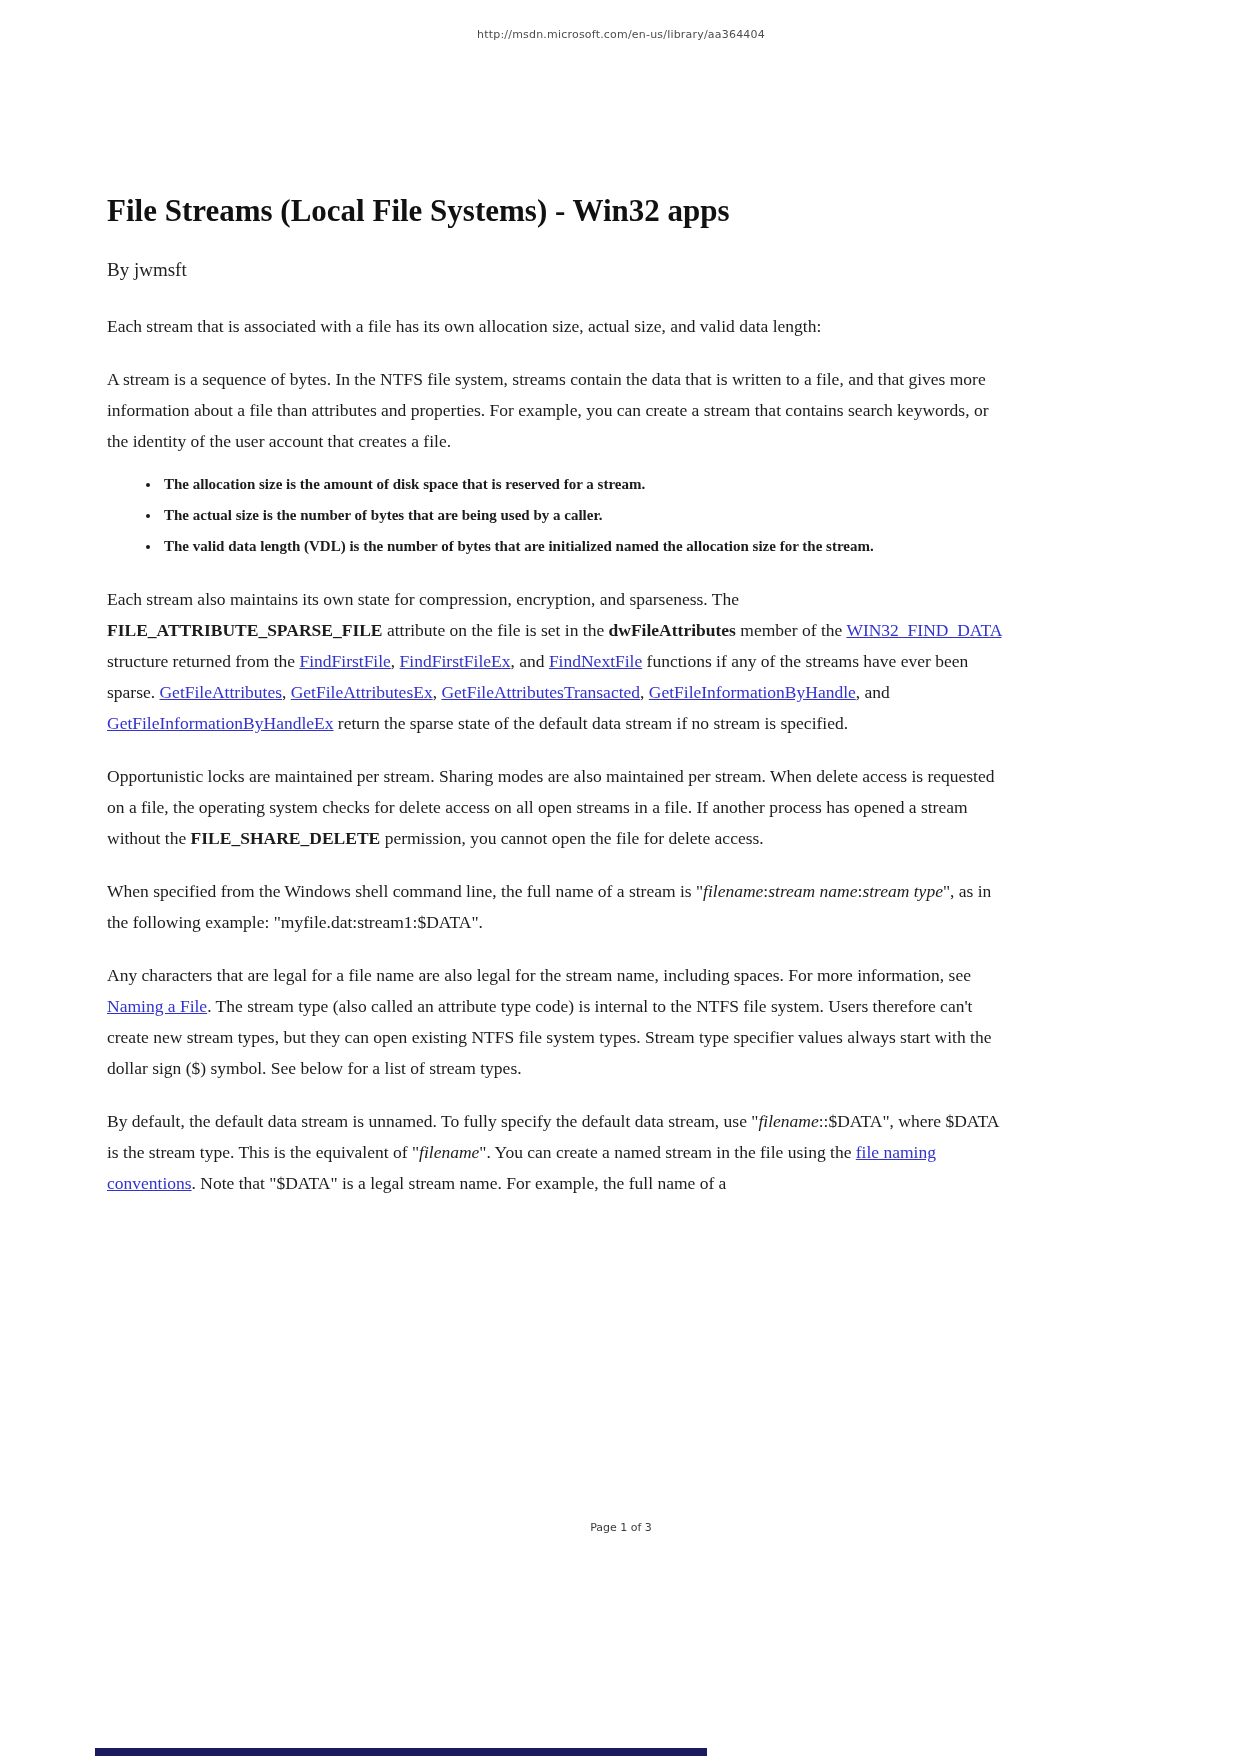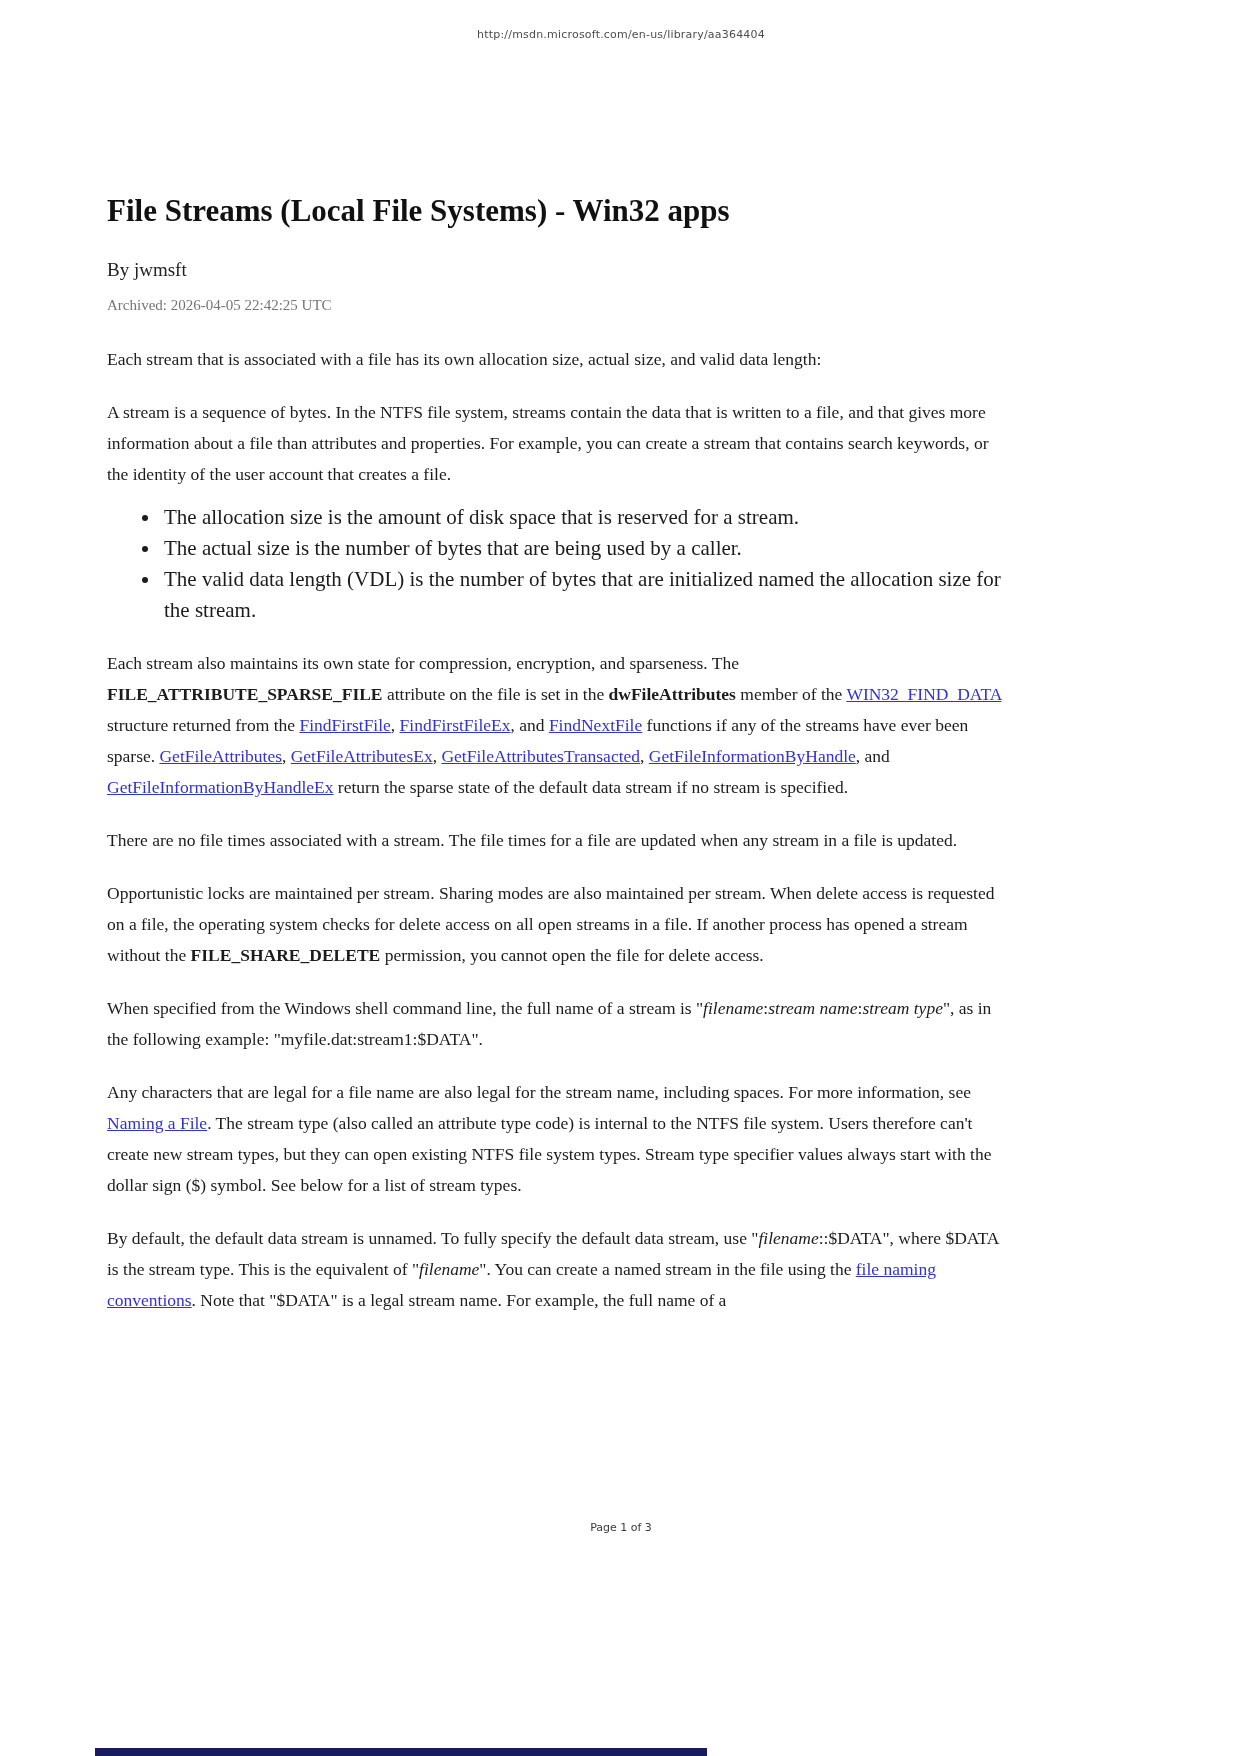--- a/index.html
+++ b/index.html
@@ -22,21 +22,21 @@
   }
   h1.title {
     margin: 192px 0 0 0;
     font-size: 31px; line-height: 37px; font-weight: 700; color: #111111;
   }
   .byline { margin-top: 30px; font-size: 19px; color: #222222; }
   .archived { margin-top: 16px; font-size: 15px; color: #757575; }
   .article p { margin: 22px 0 0 0; font-size: 17.5px; line-height: 31px; }
   .article p:first-child { margin-top: 30px; }
   .article ul { margin: 12px 0 0 0; padding: 0 0 0 54px; }
-  .article li { font-size: 21px; line-height: 31px; padding-left: 3px; }
+  .article li { font-size: 15px; line-height: 31px; padding-left: 3px; font-weight: bold; }
   .link {
     color: var(--link-color, #3232cf);
     text-decoration: underline;
     cursor: pointer;
   }
   .b { font-weight: 700; margin-top: 20px; }
   .i { font-style: italic; }
   .footer {
     position: absolute; top: 1521px; left: 0; width: 100%;
     text-align: center;
@@ -51,31 +51,29 @@
 </style>
 </head>
 <body>
 
 <div class="page">
   <div class="header-url">http://msdn.microsoft.com/en-us/library/aa364404</div>
 
   <div class="content">
     <h1 class="title">File Streams (Local File Systems) - Win32 apps</h1>
     <div class="byline">By jwmsft</div>
-    <div class="archived">Archived: 2026-04-05 22:42:25 UTC</div>
     <div class="article">
         <p><span>Each stream that is associated with a file has its own allocation size, actual size, and valid data length:</span></p>
         <p><span>A stream is a sequence of bytes. In the NTFS file system, streams contain the data that is written to a file, and that gives more information about a file than attributes and properties. For example, you can create a stream that contains search keywords, or the identity of the user account that creates a file.</span></p>
         <ul>
           <li><span>The allocation size is the amount of disk space that is reserved for a stream.</span></li>
           <li><span>The actual size is the number of bytes that are being used by a caller.</span></li>
           <li><span>The valid data length (VDL) is the number of bytes that are initialized named the allocation size for the stream.</span></li>
         </ul>
         <p><span>Each stream also maintains its own state for compression, encryption, and sparseness. The </span><span class="b">FILE_ATTRIBUTE_SPARSE_FILE</span><span> attribute on the file is set in the </span><span class="b">dwFileAttributes</span><span> member of the </span><a href="#" class="link">WIN32_FIND_DATA</a><span> structure returned from the </span><a href="#" class="link">FindFirstFile</a><span>, </span><a href="#" class="link">FindFirstFileEx</a><span>, and </span><a href="#" class="link">FindNextFile</a><span> functions if any of the streams have ever been sparse. </span><a href="#" class="link">GetFileAttributes</a><span>, </span><a href="#" class="link">GetFileAttributesEx</a><span>, </span><a href="#" class="link">GetFileAttributesTransacted</a><span>, </span><a href="#" class="link">GetFileInformationByHandle</a><span>, and </span><a href="#" class="link">GetFileInformationByHandleEx</a><span> return the sparse state of the default data stream if no stream is specified.</span></p>
-        <p><span>There are no file times associated with a stream. The file times for a file are updated when any stream in a file is updated.</span></p>
         <p><span>Opportunistic locks are maintained per stream. Sharing modes are also maintained per stream. When delete access is requested on a file, the operating system checks for delete access on all open streams in a file. If another process has opened a stream without the </span><span class="b">FILE_SHARE_DELETE</span><span> permission, you cannot open the file for delete access.</span></p>
         <p><span>When specified from the Windows shell command line, the full name of a stream is "</span><span class="i">filename</span><span>:</span><span class="i">stream name</span><span>:</span><span class="i">stream type</span><span>", as in the following example: "myfile.dat:stream1:$DATA".</span></p>
         <p><span>Any characters that are legal for a file name are also legal for the stream name, including spaces. For more information, see </span><a href="#" class="link">Naming a File</a><span>. The stream type (also called an attribute type code) is internal to the NTFS file system. Users therefore can't create new stream types, but they can open existing NTFS file system types. Stream type specifier values always start with the dollar sign ($) symbol. See below for a list of stream types.</span></p>
         <p><span>By default, the default data stream is unnamed. To fully specify the default data stream, use "</span><span class="i">filename</span><span>::$DATA", where $DATA is the stream type. This is the equivalent of "</span><span class="i">filename</span><span>". You can create a named stream in the file using the </span><a href="#" class="link">file naming conventions</a><span>. Note that "$DATA" is a legal stream name. For example, the full name of a</span></p>
       </div>
   </div>
 
   <div class="footer">Page 1 of 3</div>
   <div class="strip"></div>
 </div>

